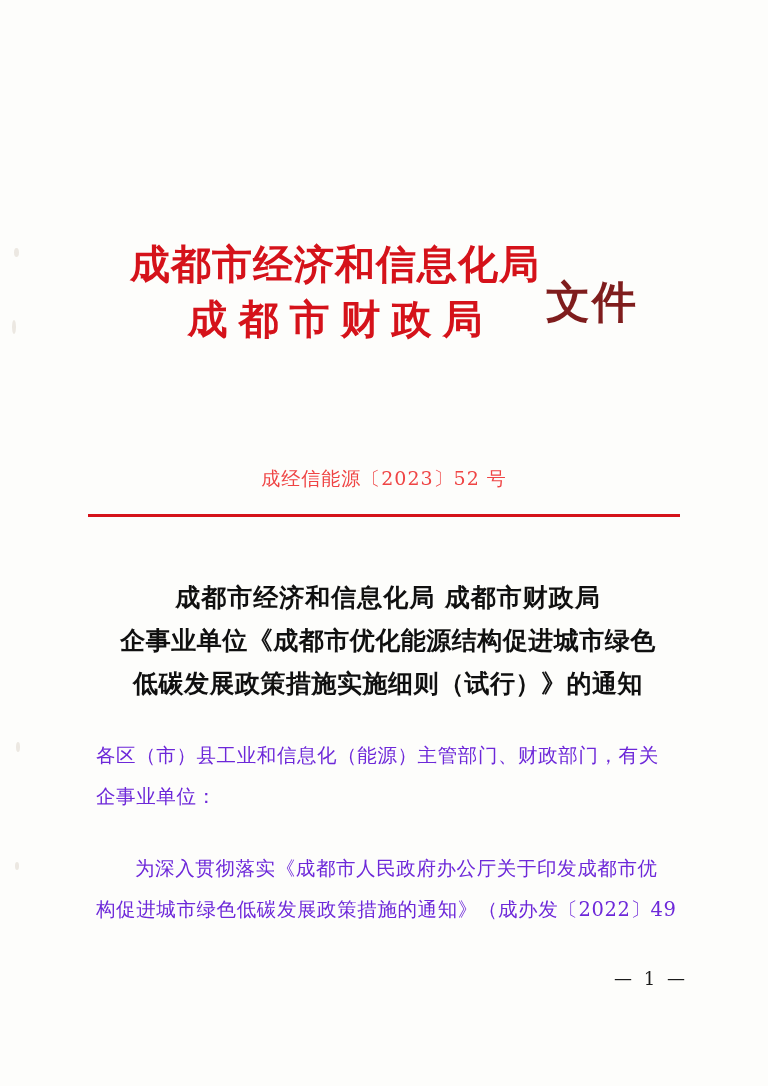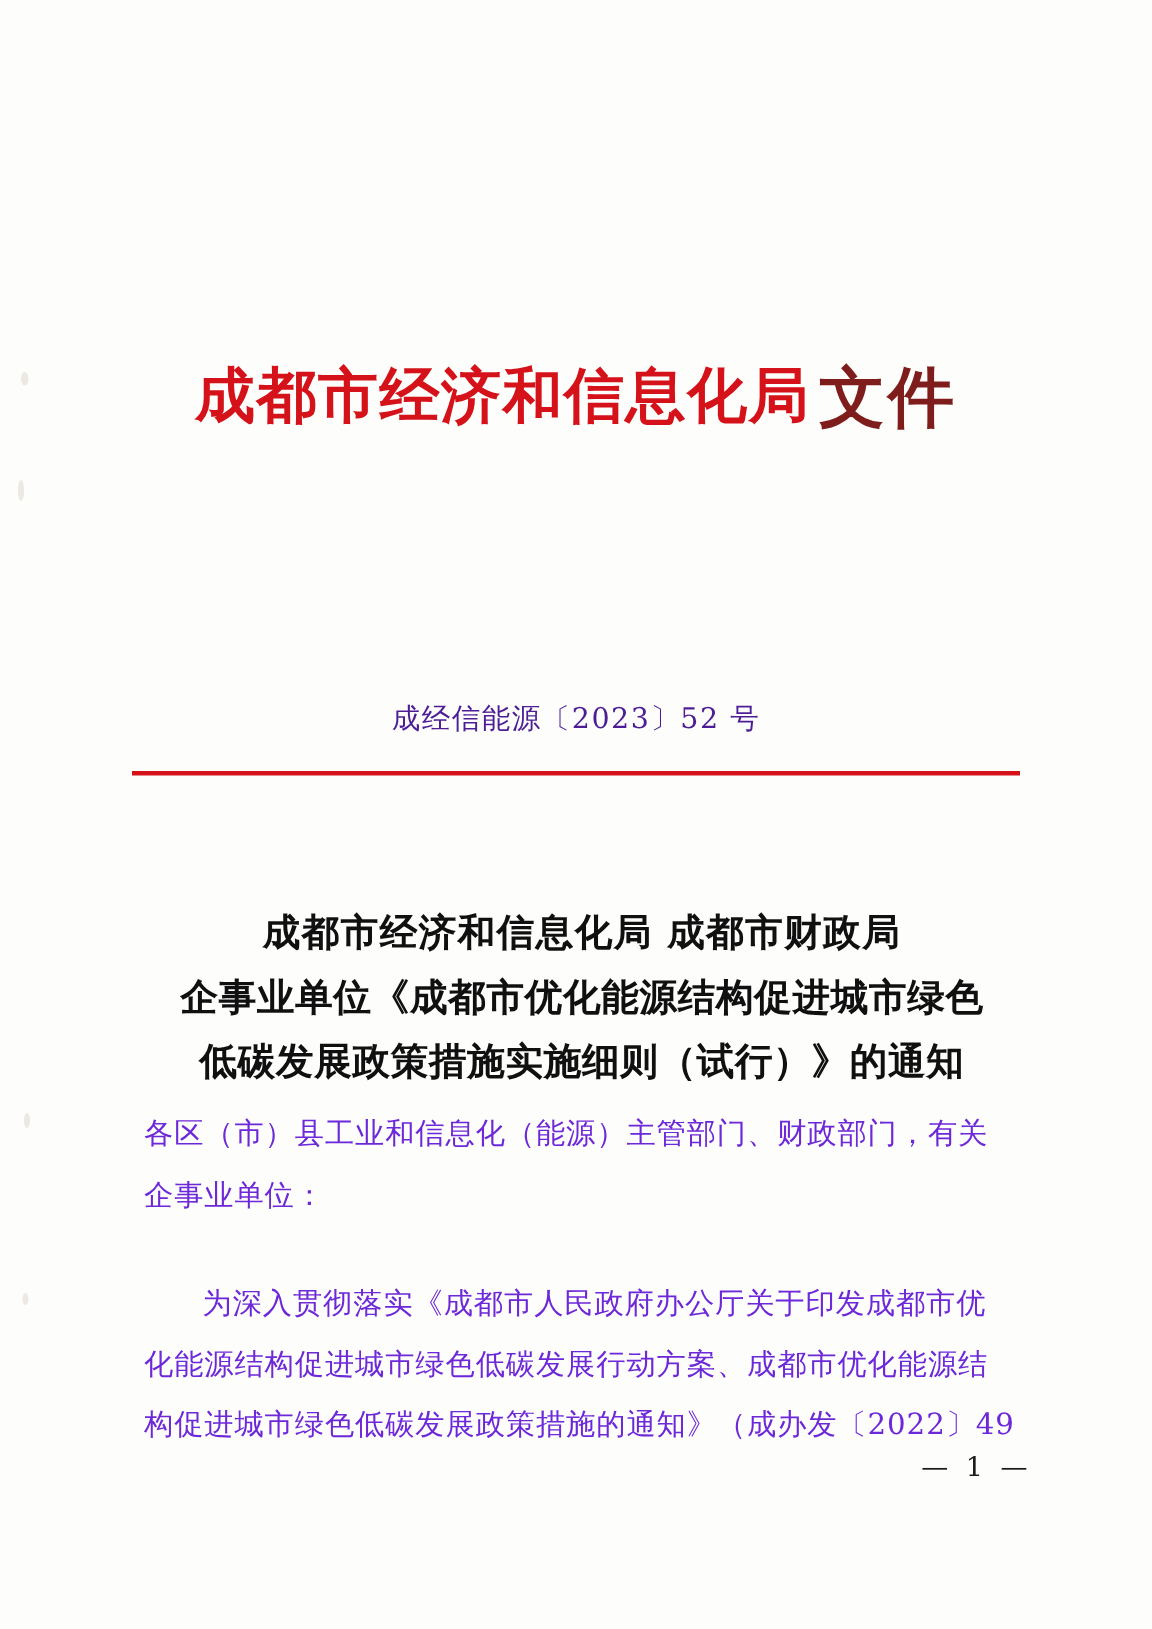--- a/index.html
+++ b/index.html
@@ -73,38 +73,38 @@
 
   
   .doc-number {
     position: absolute;
     left: 0;
     right: 0;
     top: 466px;
     text-align: center;
     font-size: 19px;
     letter-spacing: 1px;
-    color: #4c1d95;
+    color: #ef4444;
     font-family: "DejaVu Serif", "Liberation Serif", serif;
   }
   .red-rule {
     position: absolute;
     left: 88px;
     width: 592px;
     top: 514px;
     height: 3px;
     background: #d5121a;
   }
 
   
   .title-block {
     position: absolute;
     left: 96px;
     width: 584px;
-    top: 600px;
+    top: 576px;
     text-align: center;
     font-weight: bold;
     font-size: 25px;
     line-height: 1.72;
     color: #101010;
     letter-spacing: .5px;
     font-family: "DejaVu Serif", "Liberation Serif", serif;
   }
   .title-line { white-space: nowrap; }
   .title-line.l1 { letter-spacing: 1px; }
@@ -141,37 +141,37 @@
 <div class="page">
 
   <div class="scan-mark m1"></div>
   <div class="scan-mark m2"></div>
   <div class="scan-mark m3"></div>
   <div class="scan-mark m4"></div>
 
   <div class="letterhead">
     <div class="agency-block">
       <div class="agency-line">成都市经济和信息化局</div>
+      <div class="agency-line spaced">成都市财政局</div>
     </div>
     <div class="wenjian">文件</div>
   </div>
 
   <div class="doc-number">成经信能源〔2023〕52 号</div>
 
   <div class="red-rule"></div>
 
   <div class="title-block">
     <div class="title-line l1">成都市经济和信息化局  成都市财政局</div>
     <div class="title-line">企事业单位《成都市优化能源结构促进城市绿色</div>
     <div class="title-line">低碳发展政策措施实施细则（试行）》的通知</div>
   </div>
 
   <div class="body-block">
     <p class="body-p">各区（市）县工业和信息化（能源）主管部门、财政部门，有关</p>
     <p class="body-p">企事业单位：</p>
     <p class="body-p indent">为深入贯彻落实《成都市人民政府办公厅关于印发成都市优</p>
-    <p class="body-p">化能源结构促进城市绿色低碳发展行动方案、成都市优化能源结</p>
     <p class="body-p">构促进城市绿色低碳发展政策措施的通知》（成办发〔2022〕49</p>
   </div>
 
   <div class="page-number">— 1 —</div>
 
 </div>
 
 </body></html>

